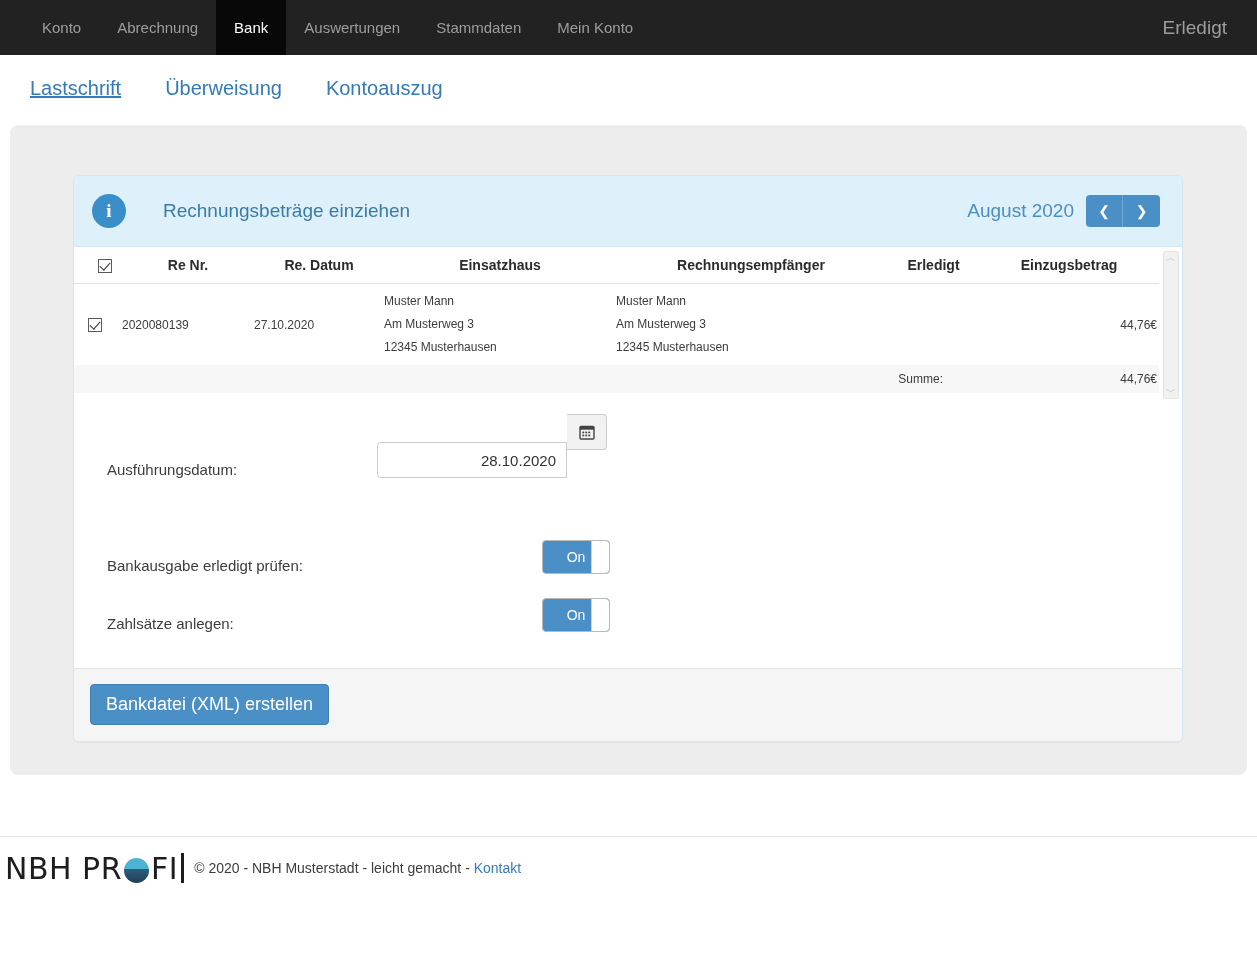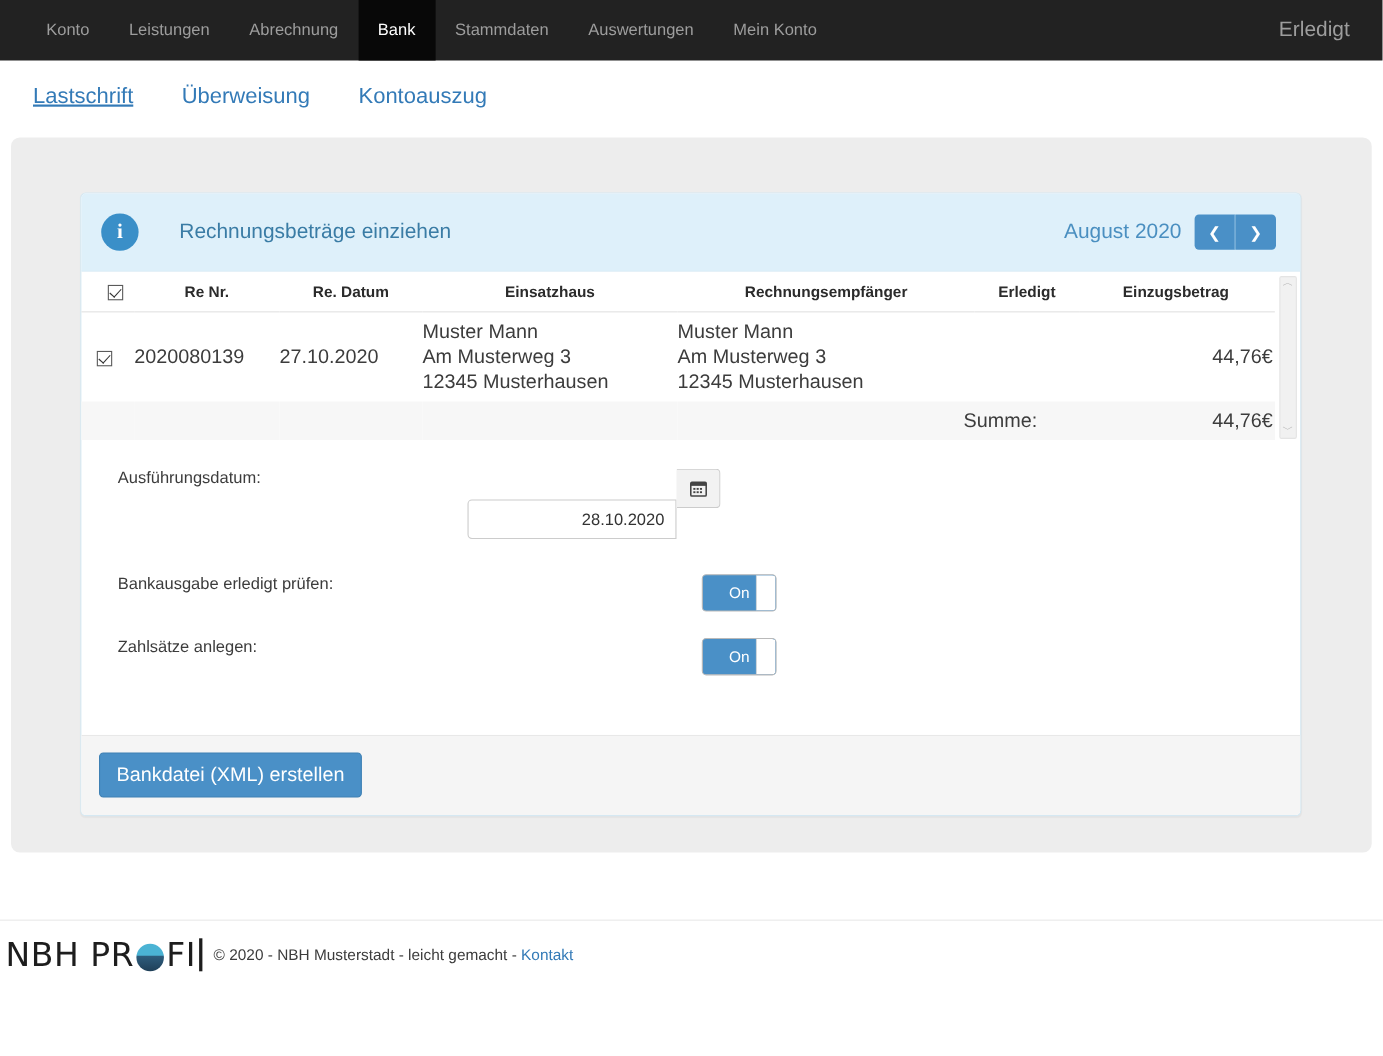--- a/index.html
+++ b/index.html
@@ -150,21 +150,21 @@
     font-size: 14px;
     font-weight: bold;
     color: #2b2b2b;
     text-align: center;
     padding: 10px 0 10px 0;
     vertical-align: middle;
     border-bottom: 1px solid #e2e2e2;
     white-space: nowrap;
   }
   table.grid td {
-    font-size: 18px;
+    font-size: 12px;
     color: #3c3c3c;
     padding: 6px 0 6px 0;
     vertical-align: middle;
     white-space: nowrap;
   }
   .c-check { width: 48px; padding-left: 14px !important; text-align: left; }
   .c-renr  { width: 132px; }
   .c-date  { width: 130px; }
   .c-haus  { width: 232px; }
   .c-empf  { width: 270px; }
@@ -210,25 +210,24 @@
     justify-content: space-between;
     align-items: center;
     cursor: pointer;
   }
   .vscroll span { color: #b7b7b7; font-size: 10px; line-height: 12px; }
 
   
   .form-body { padding: 24px 0 30px 0; }
   .form-row {
     display: flex;
-    align-items: flex-start;
+    align-items: flex-end;
     padding-left: 33px;
     margin-bottom: 6px;
     height: 52px;
-    gap: 48px;
   }
   .form-label {
     width: 270px;
     font-size: 15px;
     color: #3c3c3c;
     white-space: nowrap;
   }
   .date-group { display: flex; align-items: stretch; }
   .date-input {
     width: 190px;
@@ -341,25 +340,24 @@
     white-space: nowrap;
   }
   .footer-text a { color: #337ab7; text-decoration: none; cursor: pointer; }
 </style>
 </head>
 <body>
 
 <div class="navbar">
   <div class="nav-items">
     <a class="nav-item">Konto</a>
-    <a class="nav-item">Leistungen</a>
     <a class="nav-item">Abrechnung</a>
     <a class="nav-item active">Bank</a>
+    <a class="nav-item">Auswertungen</a>
     <a class="nav-item">Stammdaten</a>
-    <a class="nav-item">Auswertungen</a>
     <a class="nav-item">Mein Konto</a>
   </div>
   <div class="nav-right">
     <a class="nav-logout">Erledigt</a>
   </div>
 </div>
 
 <div class="subnav">
   <a class="active">Lastschrift</a>
   <a>Überweisung</a>

